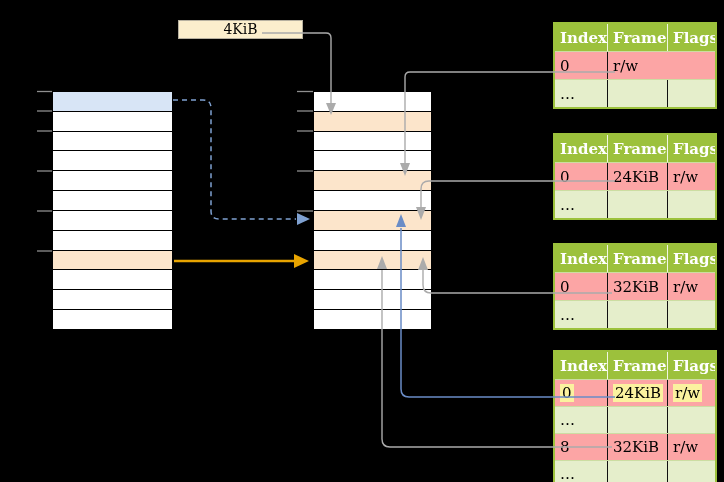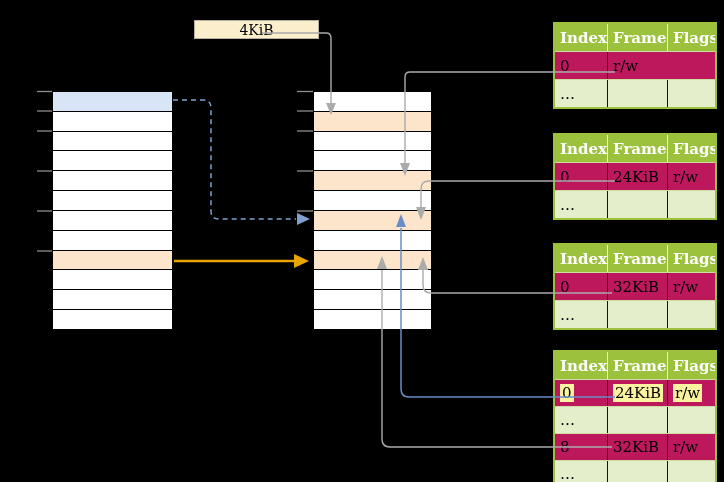--- a/index.html
+++ b/index.html
@@ -8,28 +8,28 @@
 
   
   .mem{position:absolute;box-sizing:border-box;background:#fff;border:1px solid #000;
        display:flex;flex-direction:column;}
   .mem .mrow{flex:1;border-top:1px solid #000;}
   .mem .mrow:first-child{border-top:none;}
   .mrow.blue{background:var(--row_blue);}
   .mrow.orange{background:var(--row_orange);}
 
   
-  .sizebox{position:absolute;left:194px;top:20px;width:125px;height:19px;box-sizing:border-box;
+  .sizebox{position:absolute;left:178px;top:20px;width:125px;height:19px;box-sizing:border-box;
            background:var(--label_cream);border:1px solid #b6b0a0;
-           display:flex;align-items:center;justify-content:center;
+           display:flex;align-items:flex-start;justify-content:center;
            font-size:14px;color:#000;}
 
   
   .ptable{position:absolute;left:553px;width:164px;box-sizing:border-box;
-          border:2px solid var(--table_border_green);background:#be185d;}
+          border:2px solid var(--table_border_green);background:#fca5a5;}
   .pt-row{display:grid;grid-template-columns:52px 60px 48px;height:27px;}
   .pt-row.small{height:26px;}
   .pt-cell{box-sizing:border-box;display:flex;align-items:center;padding-left:5px;
            font-size:15px;color:#000;border-left:1px solid #111;overflow:hidden;}
   .pt-cell:first-child{border-left:none;}
   .pt-row{border-top:1px solid #ccdda2;}
   .pt-row:first-child{border-top:none;}
   .pt-head{background:var(--header_green);}
   .pt-head .pt-cell{color:#fff;font-weight:bold;border-left:1px solid rgba(255,255,255,.85);}
   .pt-head .pt-cell:first-child{border-left:none;}

